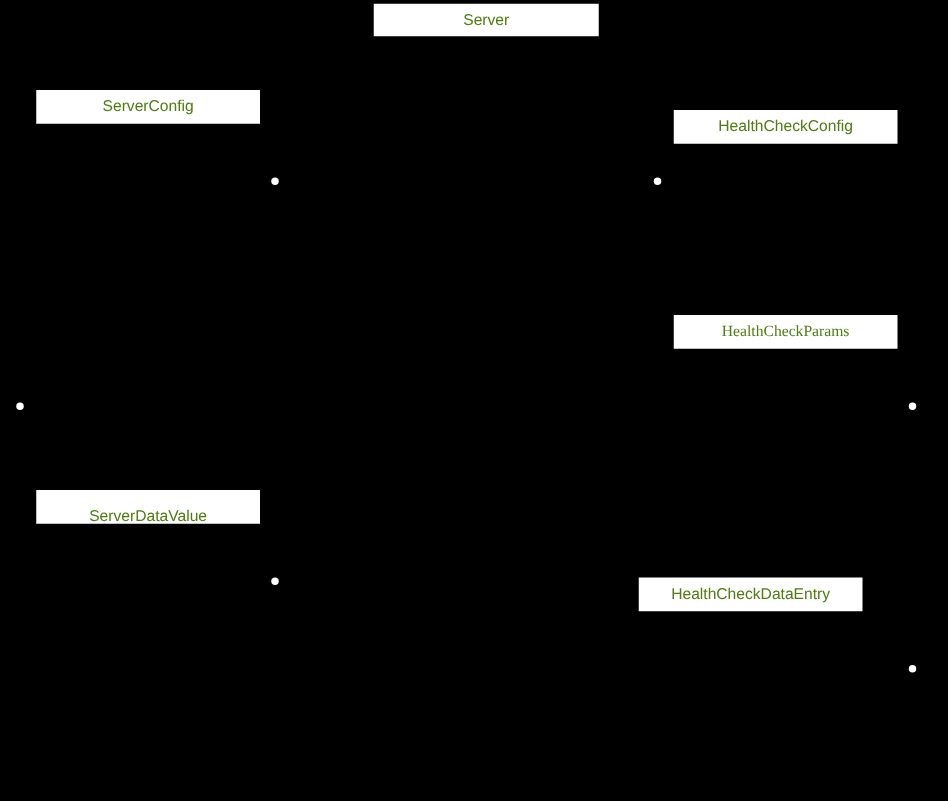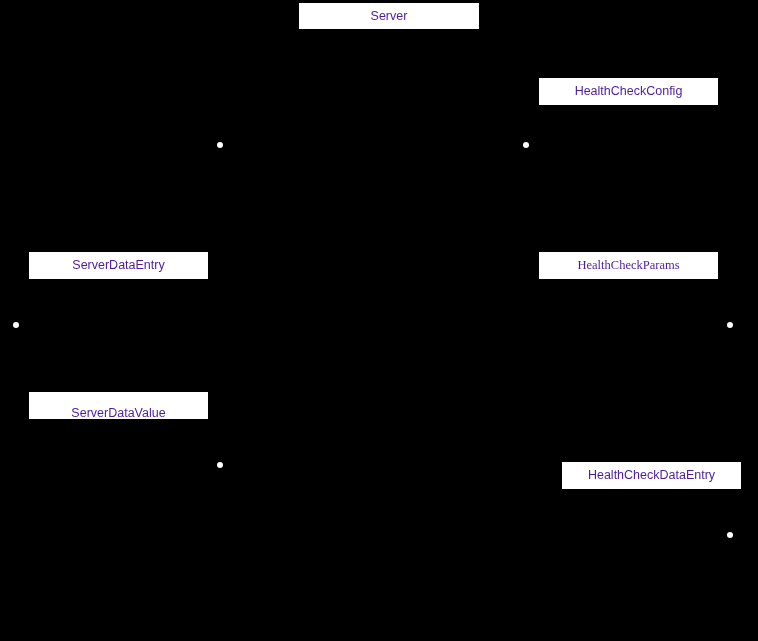--- a/index.html
+++ b/index.html
@@ -11,35 +11,35 @@
     position: relative;
     width: 758px;
     height: 641px;
     background: #000000;
     overflow: hidden;
     font-family: "Liberation Sans", sans-serif;
   }
   .node {
     position: absolute;
     background: #ffffff;
-    color: #4c1d95;
+    color: #4d7c0f;
     display: flex;
     align-items: center;
     justify-content: center;
     font-size: 12.5px;
     line-height: 1;
     white-space: nowrap;
   }
   .node-server            { left: 299px; top: 3px;   width: 180px; height: 26px; }
   .node-server-config     { left: 29px;  top: 72px;  width: 179px; height: 27px; }
-  .node-health-check-config     { left: 539px; top: 78px;  width: 179px; height: 27px; }
+  .node-health-check-config     { left: 539px; top: 88px;  width: 179px; height: 27px; }
   .node-server-data-entry { left: 29px;  top: 252px; width: 179px; height: 27px; }
   .node-health-check-params     { left: 539px; top: 252px; width: 179px; height: 27px; font-family: Liberation Serif, serif; }
   .node-server-data-value { left: 29px;  top: 392px; width: 179px; height: 27px; align-items: flex-end; }
-  .node-health-check-data-entry { left: 562px; top: 462px; width: 179px; height: 27px; }
+  .node-health-check-data-entry { left: 511px; top: 462px; width: 179px; height: 27px; }
 
   .dot {
     position: absolute;
     width: 6px;
     height: 6px;
     border-radius: 50%;
     background: #ffffff;
   }
   .dot-1 { left: 217px; top: 142px; }
   .dot-2 { left: 523px; top: 142px; }
@@ -50,28 +50,28 @@
 </style>
 </head>
 <body>
 
 <div class="canvas">
 
   <div class="node node-server">
     <span>Server</span>
   </div>
 
+  <div class="node node-server-config">
+    <span>ServerConfig</span>
+  </div>
 
   <div class="node node-health-check-config">
     <span>HealthCheckConfig</span>
   </div>
 
-  <div class="node node-server-data-entry">
-    <span>ServerDataEntry</span>
-  </div>
 
   <div class="node node-health-check-params">
     <span>HealthCheckParams</span>
   </div>
 
   <div class="node node-server-data-value">
     <span>ServerDataValue</span>
   </div>
 
   <div class="node node-health-check-data-entry">

